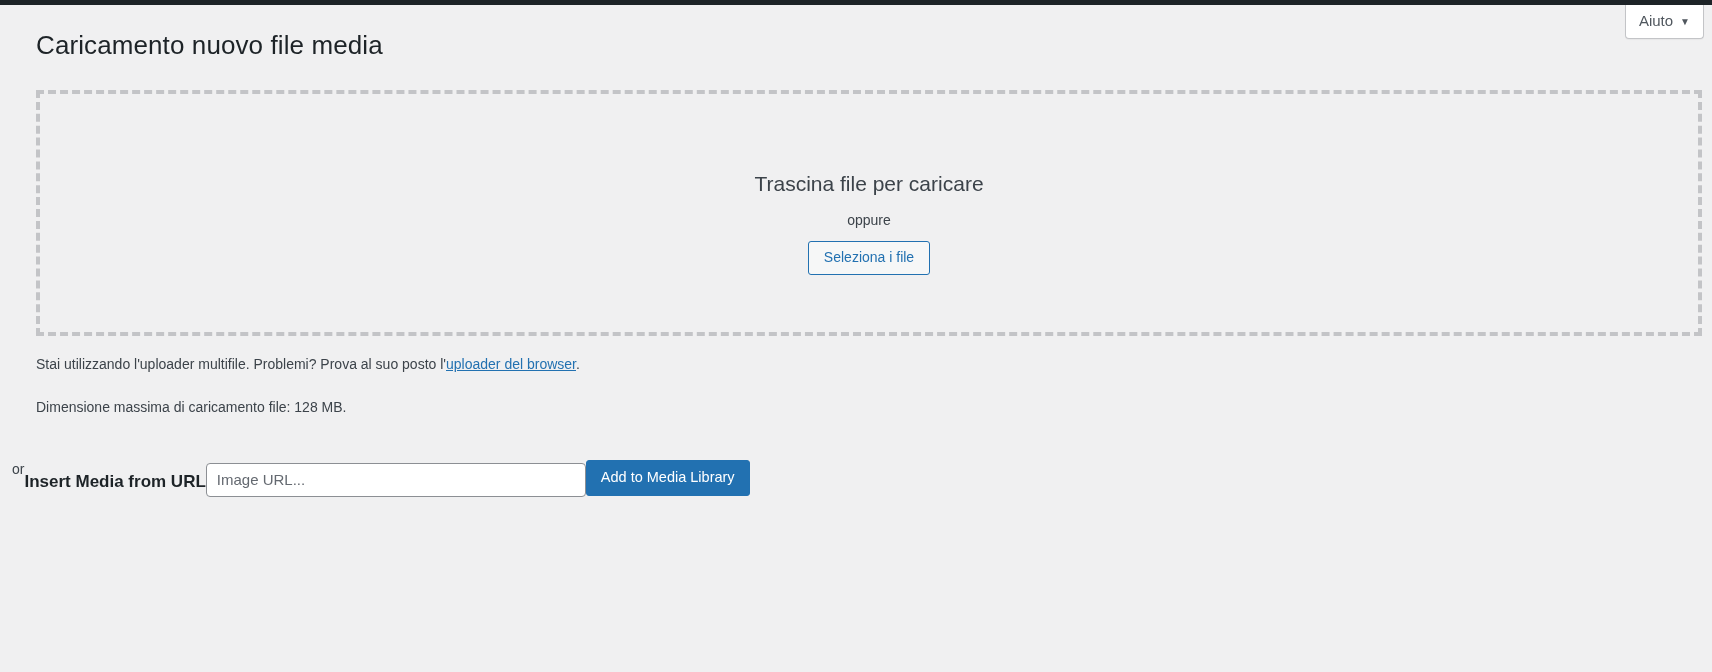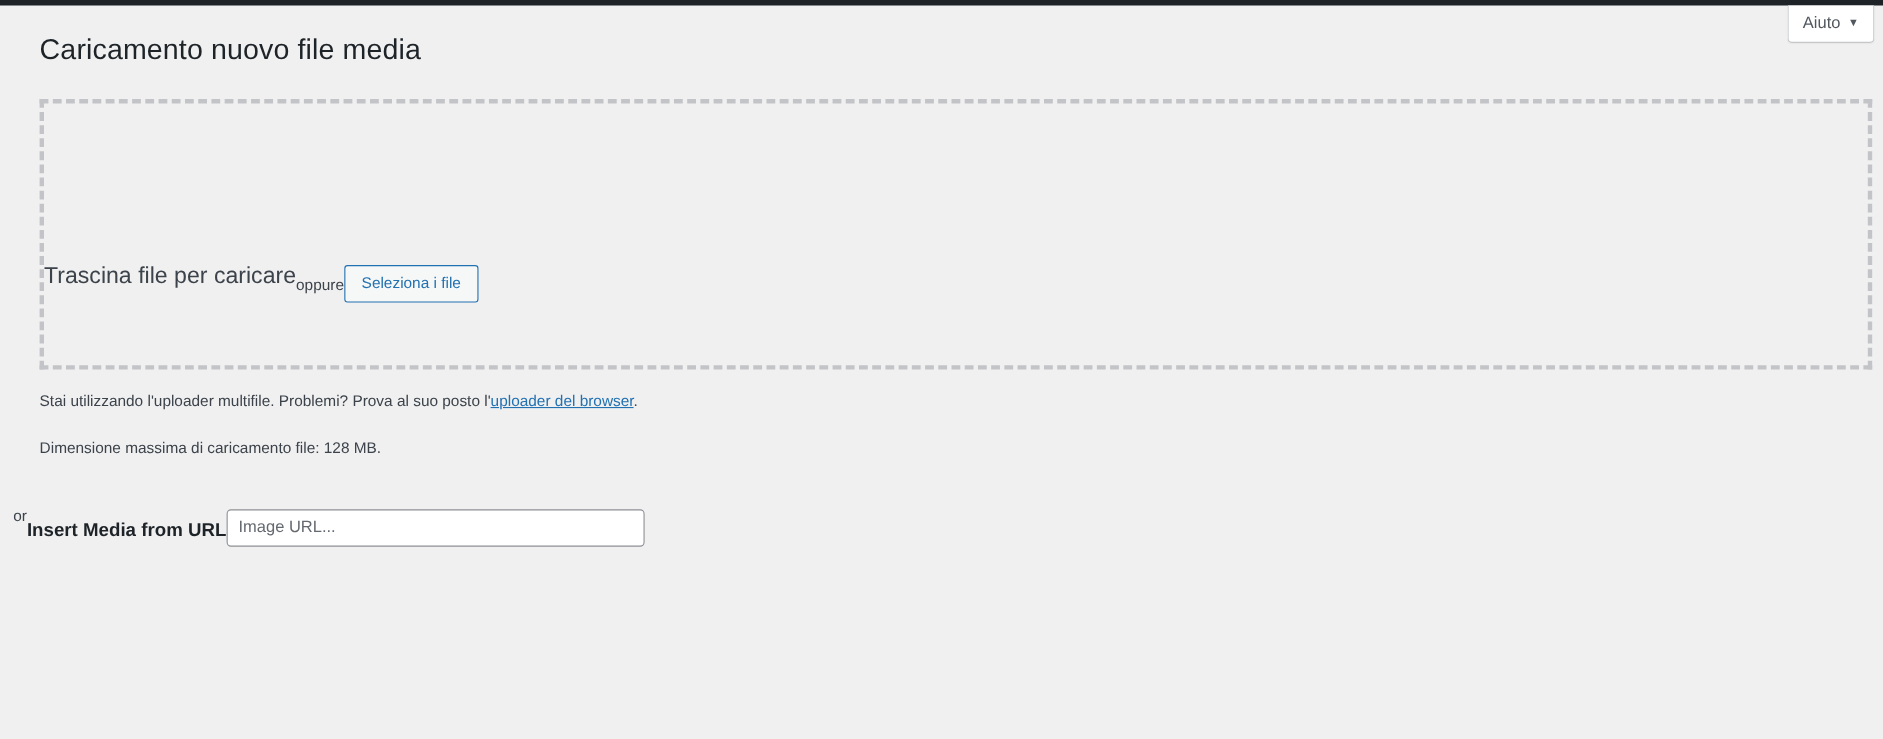--- a/index.html
+++ b/index.html
@@ -70,21 +70,21 @@
     letter-spacing: 0.1px;
   }
 
   
   .dropzone {
     margin: 11px 22px 0 24px;
     height: 246px;
     border: 4px dashed #c3c4c7;
     box-sizing: border-box;
     display: flex;
-    flex-direction: row;
+    flex-direction: column;
     align-items: center;
     justify-content: flex-start;
     padding-top: 76px;
   }
   .drop-instructions {
     font-size: 21px;
     font-weight: 400;
     color: #3c434a;
     margin: 0;
     line-height: 1.3;
@@ -198,15 +198,16 @@
   <p class="note-line note-multifile">
     <span>Stai utilizzando l'uploader multifile. Problemi? Prova al suo posto l'</span><a class="note-link" href="#">uploader del browser</a><span>.</span>
   </p>
 
   <p class="note-line note-maxsize">Dimensione massima di caricamento file: 128 MB.</p>
 
   <div class="url-section">
     <p class="url-or">or</p>
     <h2 class="url-heading">Insert Media from URL</h2>
     <input class="url-input" type="text" placeholder="Image URL..." style="">
+    <button class="add-media-button">Add to Media Library</button>
   </div>
 
 </div>
 
 </body></html>

